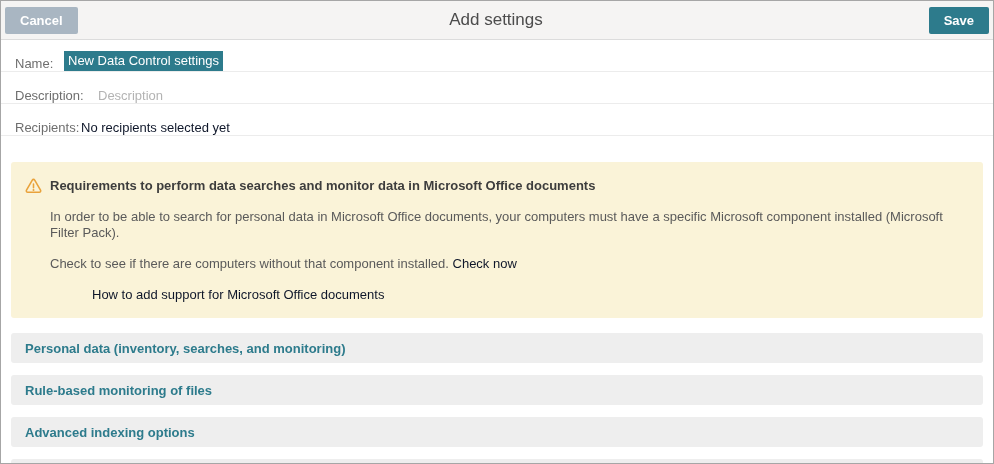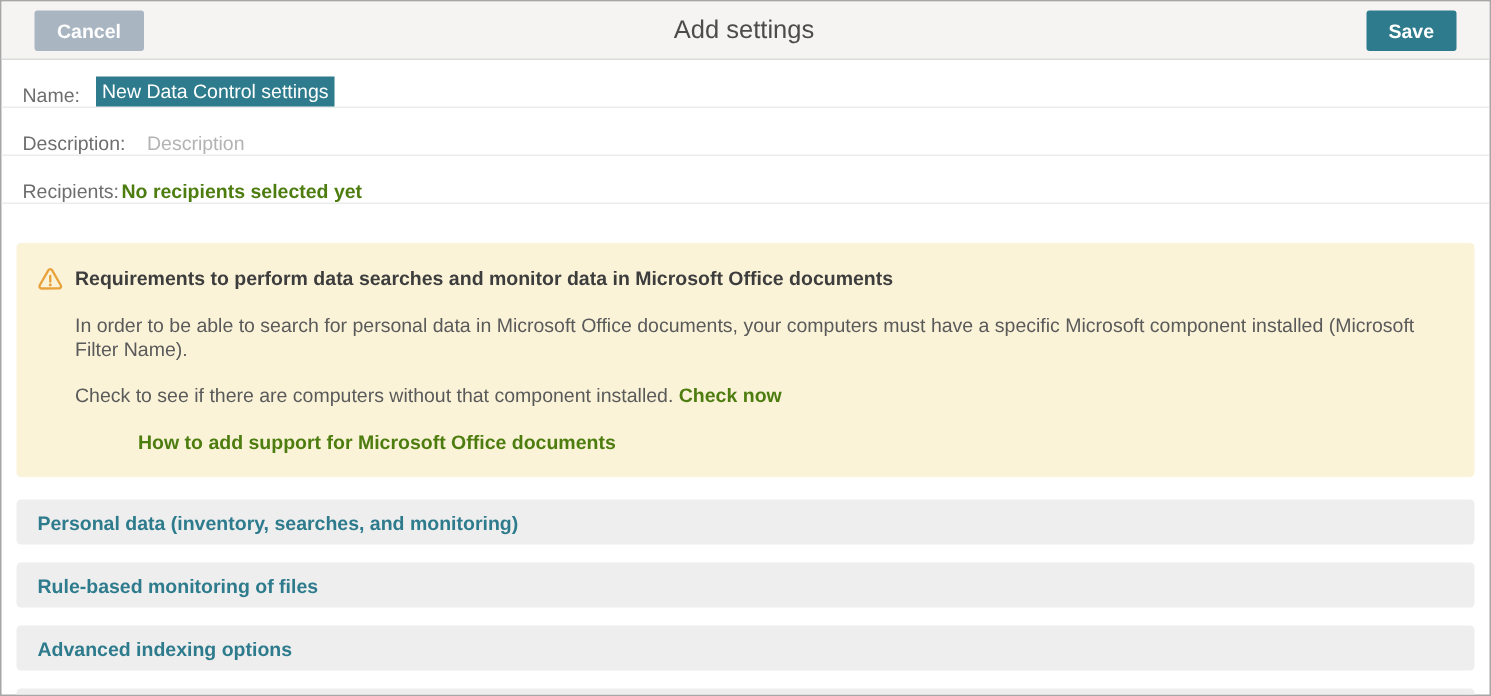--- a/index.html
+++ b/index.html
@@ -12,21 +12,21 @@
     font-size:13px;
     overflow:hidden;
     position:relative;
   }
   
   .topbar {
     height:39px;
     background:#f5f4f3;
     border-bottom:1px solid #dcdcdc;
     display:flex; align-items:center; justify-content:space-between;
-    padding:0 22px;
+    padding:0 4px;
     position:relative;
   }
   .btn {
     border:none; color:#ffffff; font-weight:bold; font-size:13px;
     font-family:inherit; padding:6px 15px; border-radius:2px; cursor:pointer;
   }
   .btn-cancel { background:#a9b6c2; }
   .btn-save   { background:#2d7b8c; }
   .page-title {
     position:absolute; left:0; right:2px; text-align:center;
@@ -50,21 +50,21 @@
     line-height:16px;
     cursor:text;
   }
   .desc-input {
     border:none; outline:none; background:transparent;
     font-family:inherit; font-size:13px; color:#14532d;
     width:400px;
   }
   .desc-input::placeholder { color:#b3b3b3; opacity:1; }
   .link {
-    color:#4d7c0f; font-weight:bold; text-decoration:none; cursor:pointer;margin-top:38px;
+    color:#0f172a; font-weight:normal; text-decoration:none; cursor:pointer;margin-top:38px;
   }
   
   .warning {
     margin:26px 10px 15px 10px;
     background:#faf3d8;
     border-radius:3px;
     padding:16px 14px 15px 14px;
     line-height:16px;
   }
   .warning-head { display:flex; align-items:flex-end; }
@@ -114,21 +114,21 @@
     <div class="warning-head">
       <span class="warning-icon">
         <svg width="17" height="16" viewBox="0 0 24 22">
           <path d="M10.3 2.6 a2 2 0 0 1 3.4 0 l8.2 14.3 a2 2 0 0 1 -1.7 3 H3.8 a2 2 0 0 1 -1.7 -3 Z" fill="none" stroke="#e9a23b" stroke-width="2.2" stroke-linejoin="round"></path>
           <line x1="12" y1="8.2" x2="12" y2="13.4" stroke="#e9a23b" stroke-width="2.2" stroke-linecap="round"></line>
           <circle cx="12" cy="16.6" r="1.4" fill="#e9a23b"></circle>
         </svg>
       </span>
       <span class="warning-title">Requirements to perform data searches and monitor data in Microsoft Office documents</span>
     </div>
-    <div class="warning-text">In order to be able to search for personal data in Microsoft Office documents, your computers must have a specific Microsoft component installed (Microsoft Filter Name).</div>
+    <div class="warning-text">In order to be able to search for personal data in Microsoft Office documents, your computers must have a specific Microsoft component installed (Microsoft Filter Pack).</div>
     <div class="warning-text">
       <span>Check to see if there are computers without that component installed.</span>
       <a class="link">Check now</a>
     </div>
     <div class="warning-link-row">
       <a class="link">How to add support for Microsoft Office documents</a>
     </div>
   </div>
 
   <div class="section-bar">

